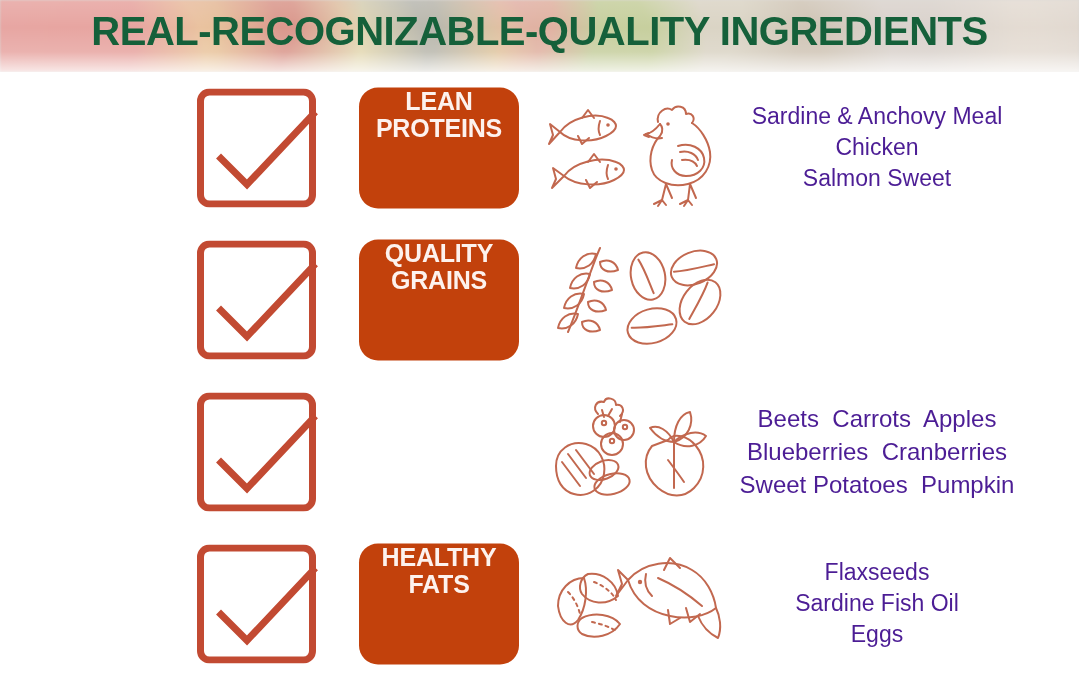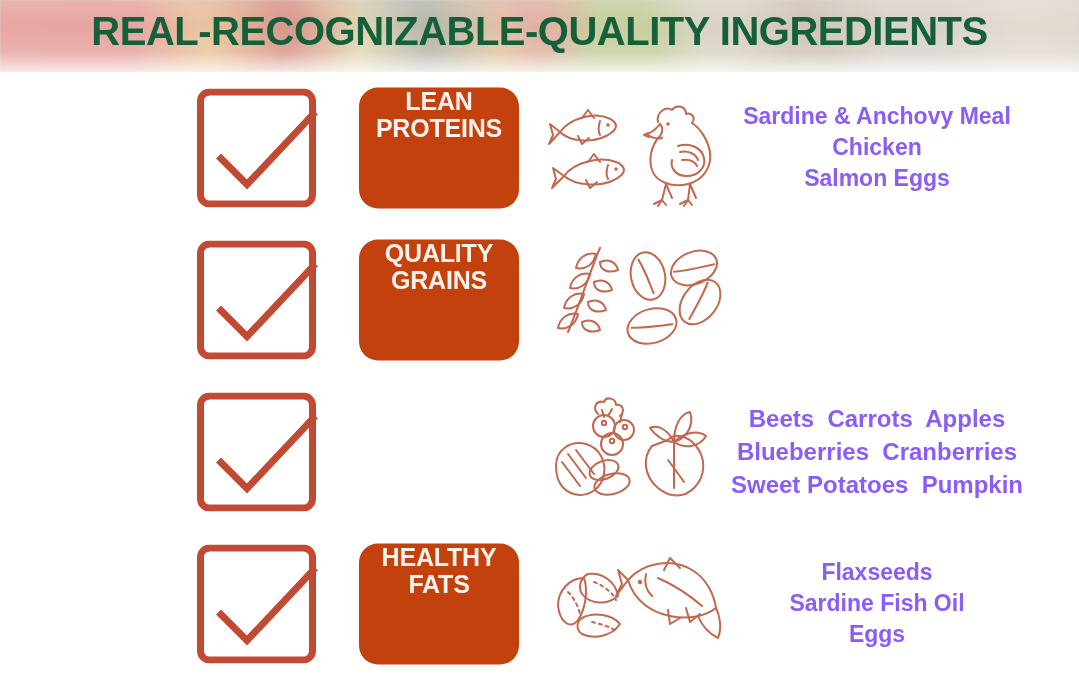--- a/index.html
+++ b/index.html
@@ -94,22 +94,22 @@
   .icon-cell { position:absolute; left:548px; top:50%; transform:translateY(-50%); width:180px; height:120px; }
   .icon-cell svg { display:block; }
 
   
   .ing-cell {
     position:absolute; left:712px; width:330px;
     top:50%; transform:translateY(-50%);
     text-align:center;
   }
   .ing-line {
-    color:#8b5cf6;
-    font-weight:bold;
+    color:#4c1d95;
+    font-weight:normal;
     font-size:23px;
     line-height:1.35;
     white-space:pre;
   }
   .ing-cell.compact .ing-line { font-size:24px; line-height:1.37; }
 </style>
 </head>
 <body>
 
 <div class="page">
@@ -167,21 +167,21 @@
             <path d="M118 96 L114 112 M118 96 L124 110"></path>
             <path d="M114 112 L106 116 M114 112 L110 118 M114 112 L118 117"></path>
             <path d="M142 96 L140 112 M142 96 L148 110"></path>
             <path d="M140 112 L132 116 M140 112 L136 118 M140 112 L144 117"></path>
           </g>
         </svg>
       </div>
       <div class="ing-cell">
         <div class="ing-line">Sardine &amp; Anchovy Meal</div>
         <div class="ing-line">Chicken</div>
-        <div class="ing-line">Salmon Eggs</div>
+        <div class="ing-line">Salmon Sweet</div>
       </div>
     </div>
 
     <div class="row">
       <div class="check-cell">
         <div class="checkbox">
           <svg width="132" height="119" viewBox="0 0 132 119">
             <rect x="3.5" y="3.5" width="112" height="112" rx="9" ry="9" fill="#fff" stroke="#C24A32" stroke-width="7"></rect>
             <path d="M24 70 L50 96 L116 26" fill="none" stroke="#C24A32" stroke-width="7" stroke-linecap="square" stroke-linejoin="miter"></path>
           </svg>

